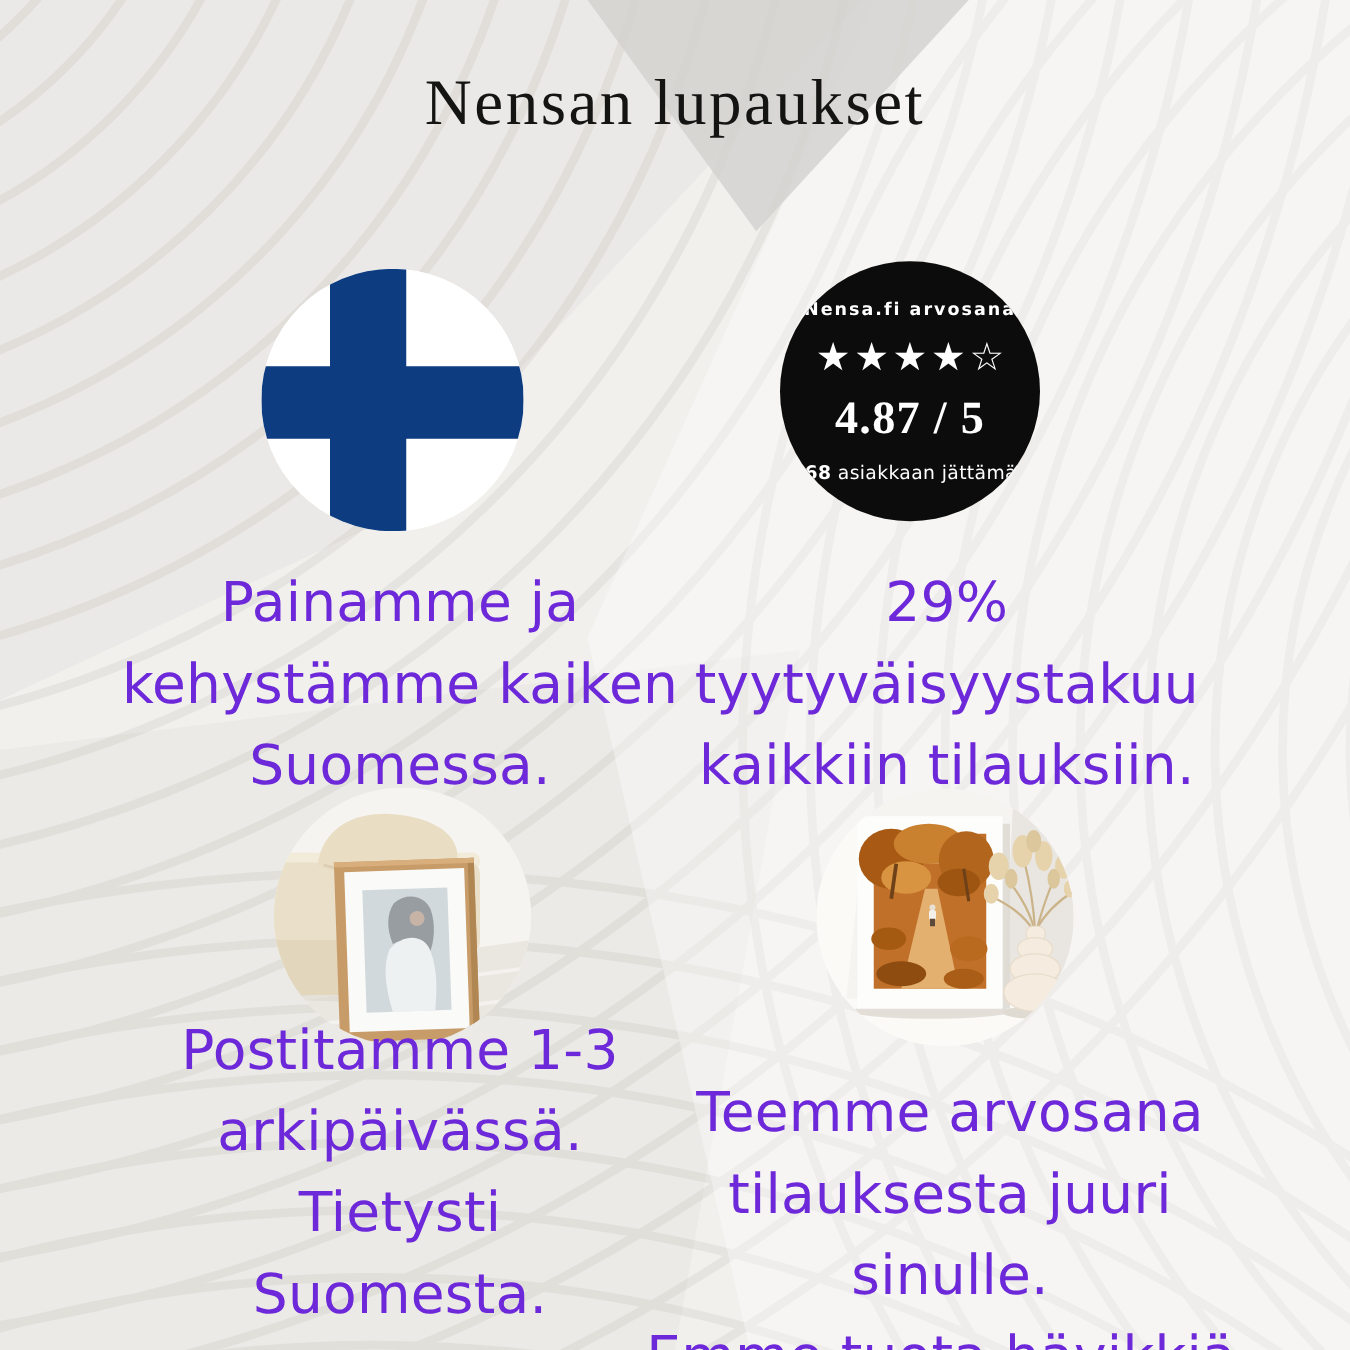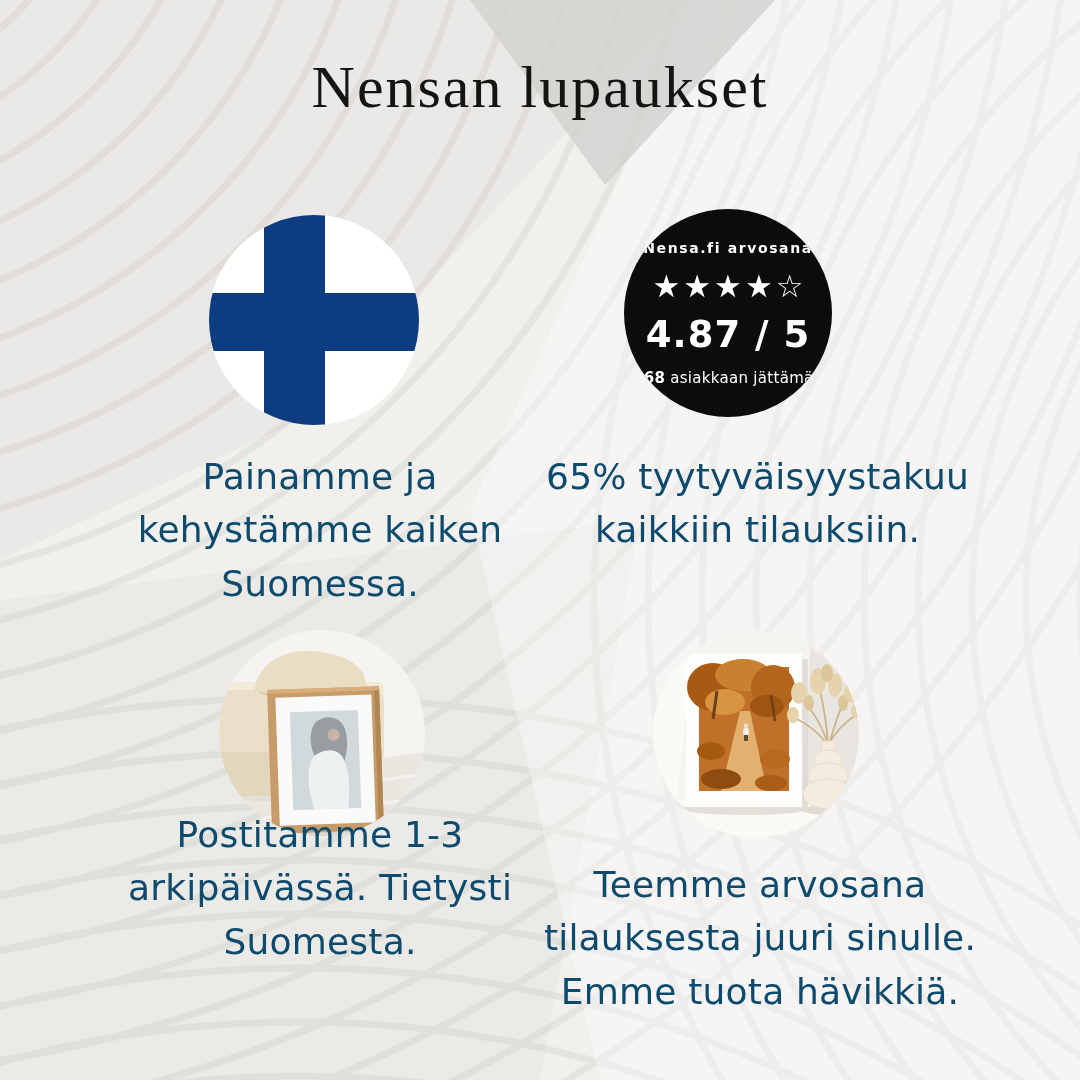--- a/index.html
+++ b/index.html
@@ -6,40 +6,40 @@
   .canvas{
     position:relative;width:1080px;height:1080px;overflow:hidden;
     background:#f1f0ed;
     font-family:"DejaVu Sans","Liberation Sans",sans-serif;
     color:#2b2a28;
   }
   svg.bg{position:absolute;inset:0;display:block;}
   .title{
     position:absolute;top:54px;left:0;width:1080px;text-align:center;
     font-family:"Liberation Serif","DejaVu Serif",serif;
-    font-size:60px;font-weight:500;letter-spacing:2px;color:#141413;line-height:1.1;
+    font-size:52px;font-weight:500;letter-spacing:2px;color:#141413;line-height:1.1;
   }
   .icon-circle{position:absolute;border-radius:50%;overflow:hidden;}
   .icon-circle svg{display:block;width:100%;height:100%;}
   .flag-circle{left:209px;top:215px;width:210px;height:210px;background:#ffffff;}
   .badge-circle{
     left:624px;top:209px;width:208px;height:208px;background:#0c0c0c;color:#ffffff;
     display:flex;flex-direction:column;align-items:center;justify-content:center;text-align:center;
   }
   .badge-heading{font-size:14px;font-weight:bold;letter-spacing:1.6px;margin-bottom:15px;white-space:nowrap;}
   .badge-stars{font-size:31px;line-height:1;letter-spacing:3px;margin-bottom:11px;white-space:nowrap;text-indent:3px;}
-  .badge-rating{font-size:37px;font-weight:bold;letter-spacing:1px;margin-bottom:13px;white-space:nowrap;}
+  .badge-rating{font-size:37px;font-weight:bold;letter-spacing:1px;margin-bottom:13px;white-space:nowrap;font-family:Liberation Serif, serif;}
   .badge-reviews{font-size:15px;letter-spacing:.3px;white-space:nowrap;}
   .badge-reviews b{font-weight:bold;}
   .photo-circle{width:206px;height:206px;}
   .photo-left{left:219px;top:630px;}
   .photo-right{left:653px;top:631px;}
   .caption{
     position:absolute;text-align:center;white-space:pre-line;
-    font-size:36px;line-height:1.48;letter-spacing:.2px;color:#0c4a6e;
+    font-size:44px;line-height:1.48;letter-spacing:.2px;color:#6d28d9;
   }
   .caption-1{left:90px;top:450px;width:460px;}
   .caption-2{left:500px;top:450px;width:515px;}
   .caption-3{left:90px;top:808px;width:460px;}
   .caption-4{left:500px;top:858px;width:520px;}
 </style>
 </head>
 <body>
 
 <div class="canvas">
@@ -110,21 +110,21 @@
   <div class="caption caption-1">Painamme ja
 kehystämme kaiken
 Suomessa.</div>
 
   <div class="icon-circle badge-circle">
     <div class="badge-heading">Nensa.fi arvosana</div>
     <div class="badge-stars">★★★★☆</div>
     <div class="badge-rating">4.87 / 5</div>
     <div class="badge-reviews"><b>768</b> <span>asiakkaan jättämää</span></div>
   </div>
-  <div class="caption caption-2">65% tyytyväisyystakuu
+  <div class="caption caption-2">29% tyytyväisyystakuu
 kaikkiin tilauksiin.</div>
 
   <div class="icon-circle photo-circle photo-left">
     <svg viewBox="0 0 206 206">
       <rect width="206" height="206" fill="#f6f4f0"></rect>
       <polygon points="0,150 206,122 206,206 0,206" fill="#eae7e1"></polygon>
       <line x1="0" y1="172" x2="206" y2="144" stroke="#f4f2ee" stroke-width="3"></line>
       <line x1="0" y1="194" x2="206" y2="168" stroke="#f4f2ee" stroke-width="3"></line>
       <ellipse cx="60" cy="160" rx="95" ry="11" fill="#dbd6ca" opacity="0.55"></ellipse>
       <rect x="-25" y="52" width="190" height="14" rx="6" fill="#f2ebd9"></rect>

